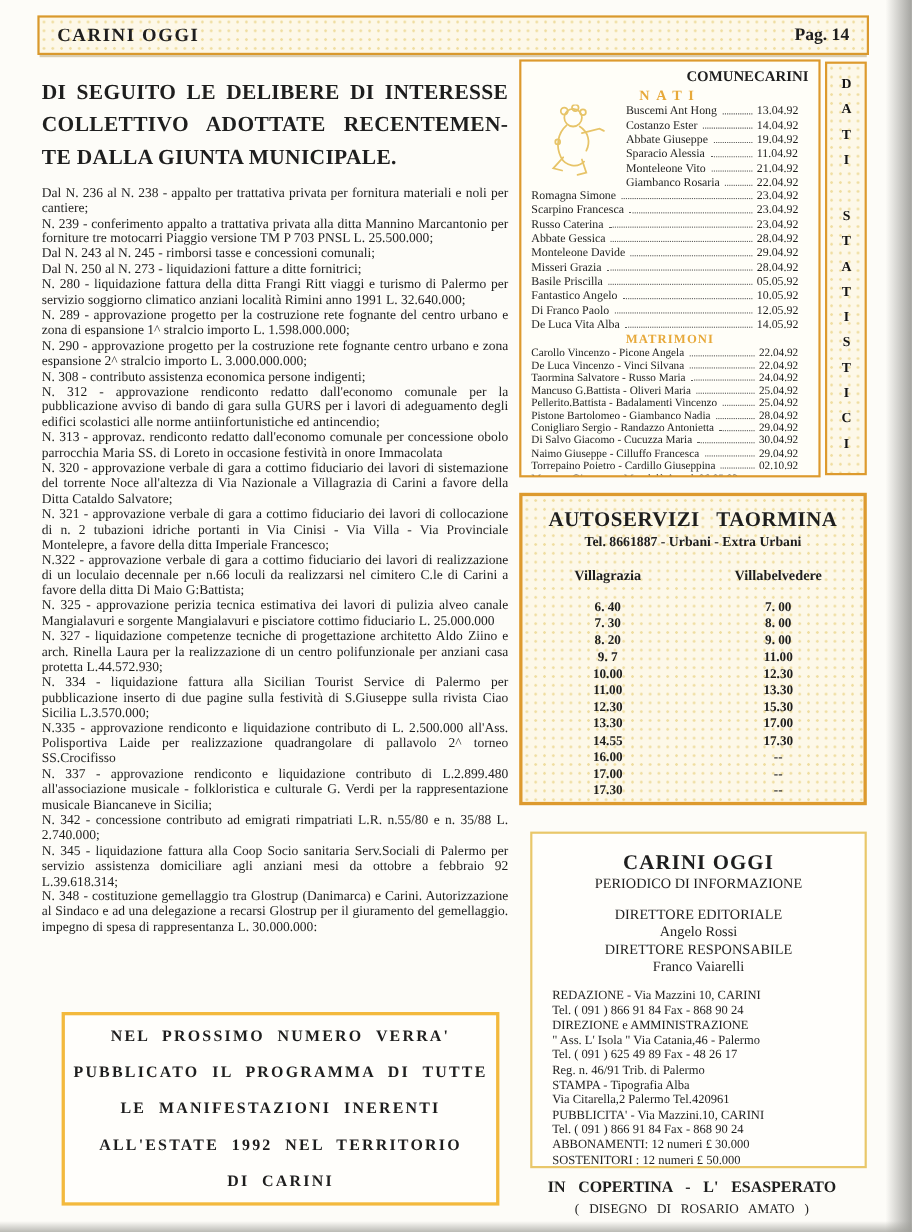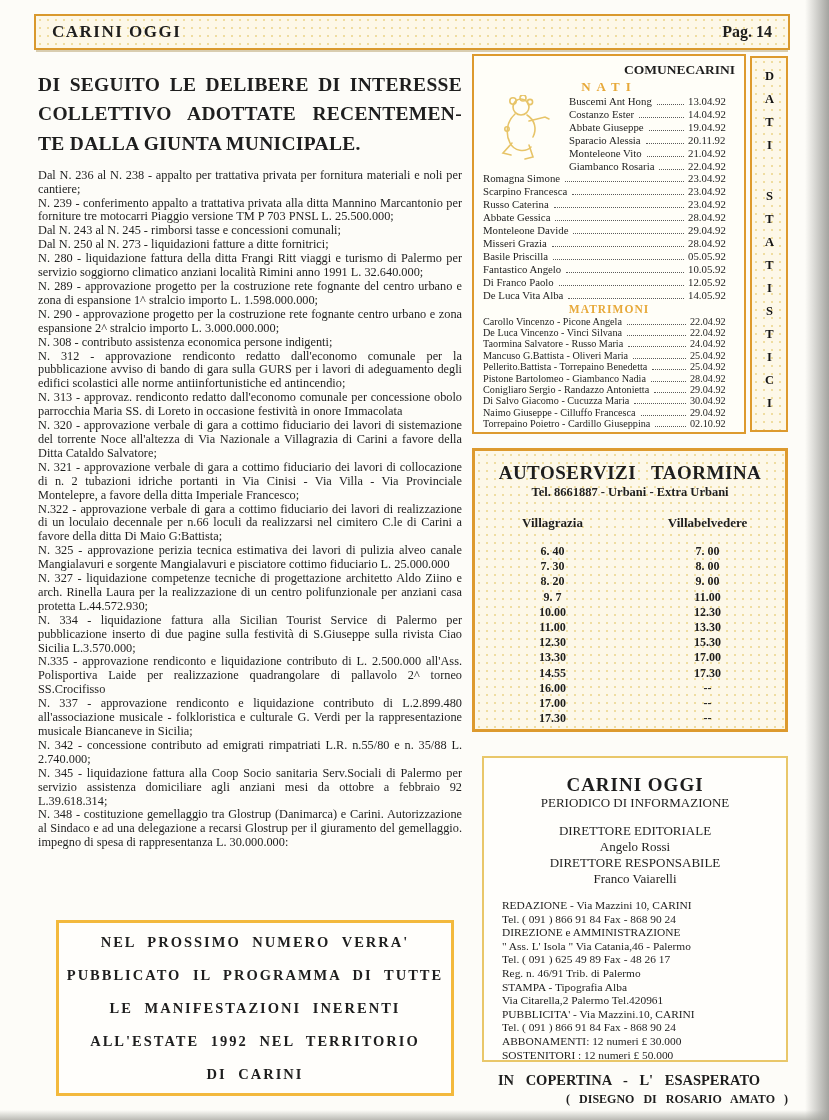--- a/index.html
+++ b/index.html
@@ -93,21 +93,21 @@
   .colo-title { font-size:19px; font-weight:bold; letter-spacing:1px; line-height:21px; }
   .colo-sub { font-size:13px; line-height:15px; }
   .colo-staff { margin-top:13px; }
   .colo-staff div { font-size:13px; line-height:16px; }
   .colo-details { margin-top:12px; text-align:left; padding-left:18px; }
   .colo-details div { font-size:11.4px; line-height:13.6px; white-space:nowrap; }
 
   
   .cover { position:absolute; left:470px; top:1072px; width:318px; text-align:center; }
   .cover-1 { font-weight:bold; font-size:14.5px; word-spacing:8px; }
-  .cover-2 { font-weight:bold; font-size:12px; word-spacing:6px; margin-top:3px;text-align:right; }
+  .cover-2 { font-weight:normal; font-size:12px; word-spacing:6px; margin-top:3px; }
 </style>
 </head>
 <body>
 
 <div class="page">
 
   <div class="hdr dots">
     <span class="hdr-title">CARINI OGGI</span>
     <span class="hdr-page">Pag. 14</span>
   </div>
@@ -193,21 +193,21 @@
 
           <div class="person-row">
             <span class="p-name">Abbate Giuseppe</span>
             <span class="leader"></span>
             <span class="p-date">19.04.92</span>
           </div>
 
           <div class="person-row">
             <span class="p-name">Sparacio Alessia</span>
             <span class="leader"></span>
-            <span class="p-date">20.11.92</span>
+            <span class="p-date">11.04.92</span>
           </div>
 
           <div class="person-row">
             <span class="p-name">Monteleone Vito</span>
             <span class="leader"></span>
             <span class="p-date">21.04.92</span>
           </div>
 
           <div class="person-row">
             <span class="p-name">Giambanco Rosaria</span>
@@ -297,21 +297,21 @@
           <span class="p-date">24.04.92</span>
         </div>
 
         <div class="person-row">
           <span class="p-name">Mancuso G.Battista - Oliveri Maria</span>
           <span class="leader"></span>
           <span class="p-date">25.04.92</span>
         </div>
 
         <div class="person-row">
-          <span class="p-name">Pellerito.Battista - Torrepaino Benedetta</span>
+          <span class="p-name">Pellerito.Battista - Badalamenti Vincenzo</span>
           <span class="leader"></span>
           <span class="p-date">25.04.92</span>
         </div>
 
         <div class="person-row">
           <span class="p-name">Pistone Bartolomeo - Giambanco Nadia</span>
           <span class="leader"></span>
           <span class="p-date">28.04.92</span>
         </div>
 

